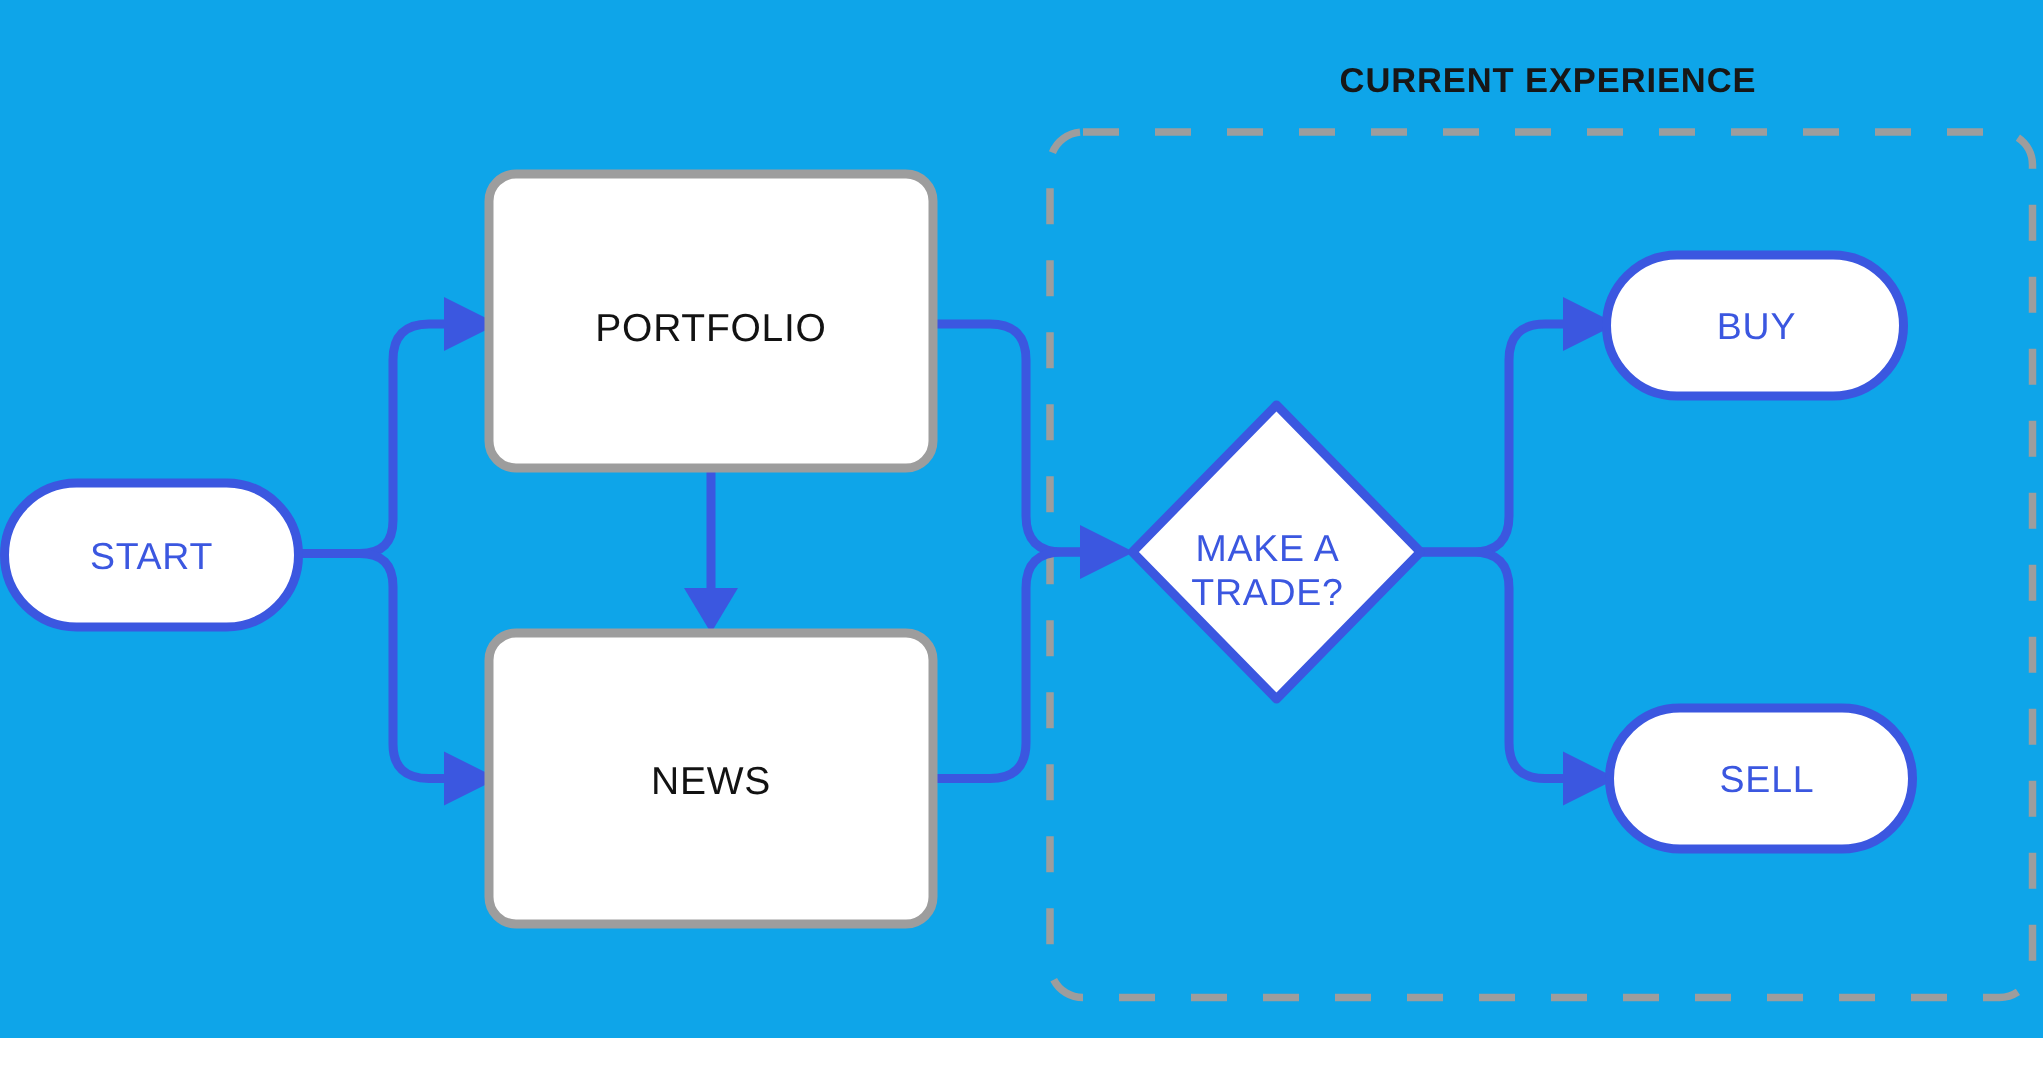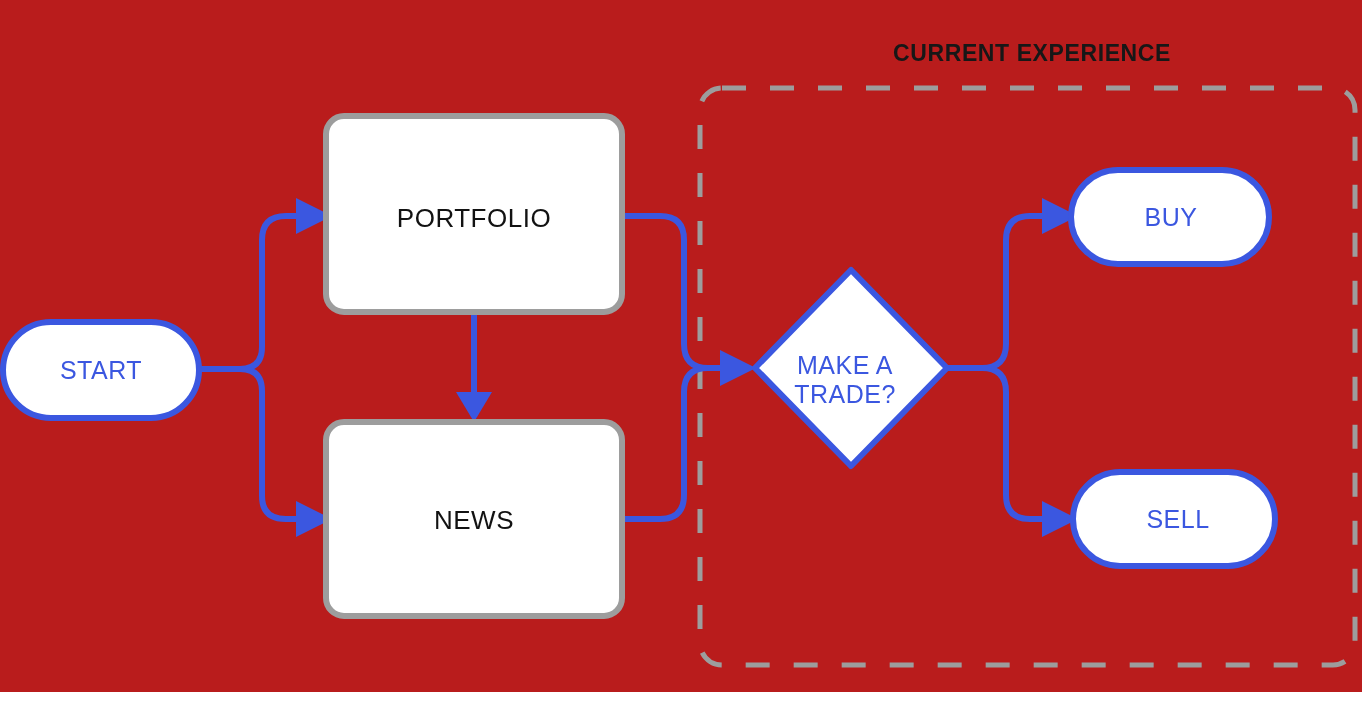--- a/index.html
+++ b/index.html
@@ -7,21 +7,21 @@
     padding: 0;
     background: #ffffff;
   }
   body {
     font-family: "Liberation Sans", sans-serif;
   }
   #canvas {
     position: relative;
     width: 1362px;
     height: 692px;
-    background: #b91c1c;
+    background: #0ea5e9;
     overflow: hidden;
   }
   #flow-svg {
     position: absolute;
     left: 0;
     top: 0;
     width: 1362px;
     height: 712px;
   }
   .node-label {

